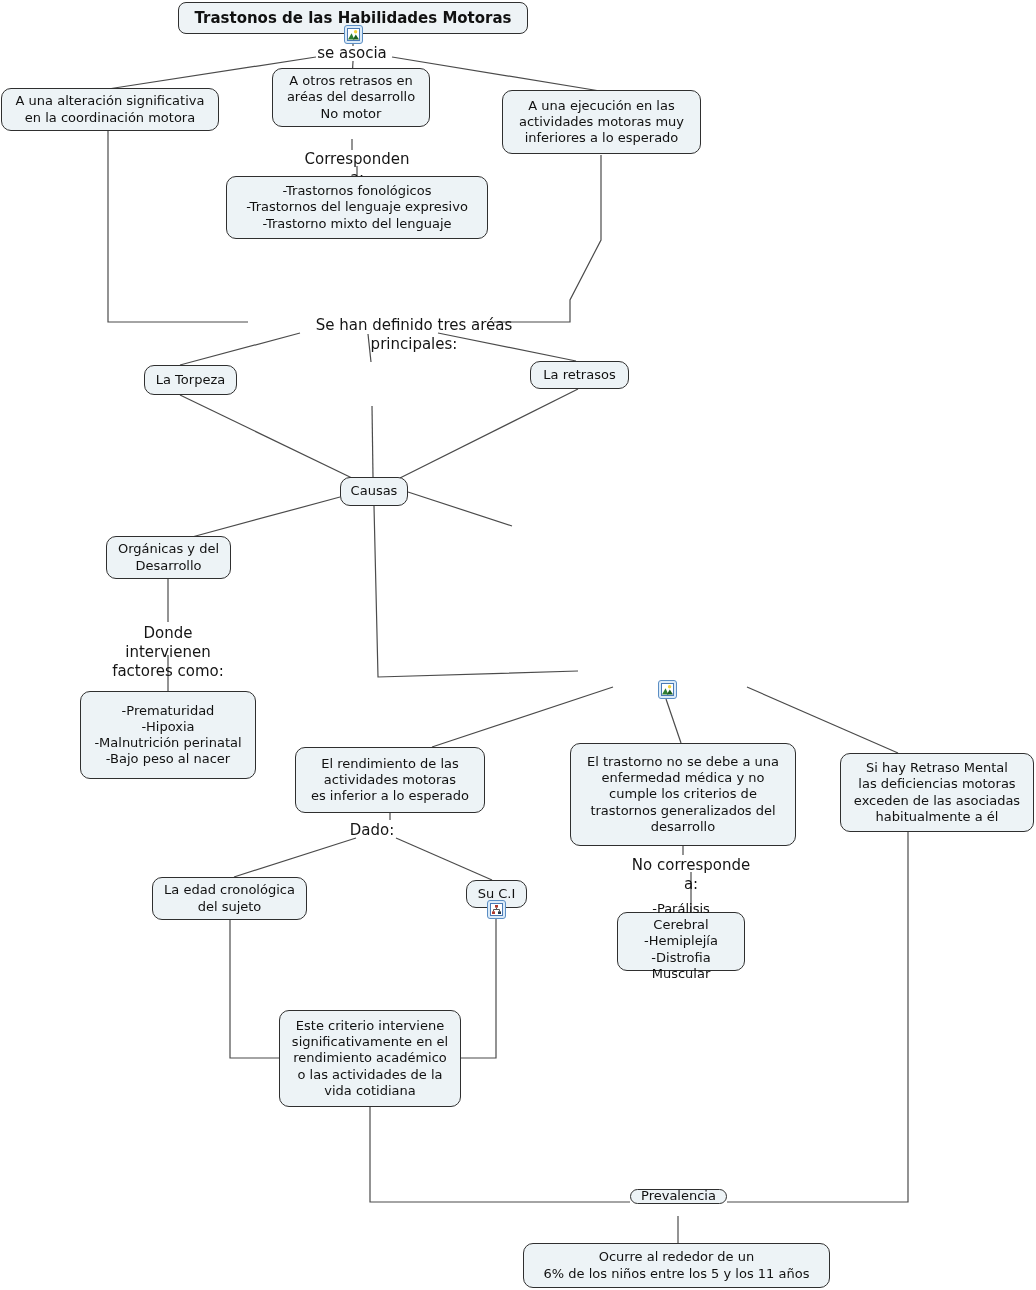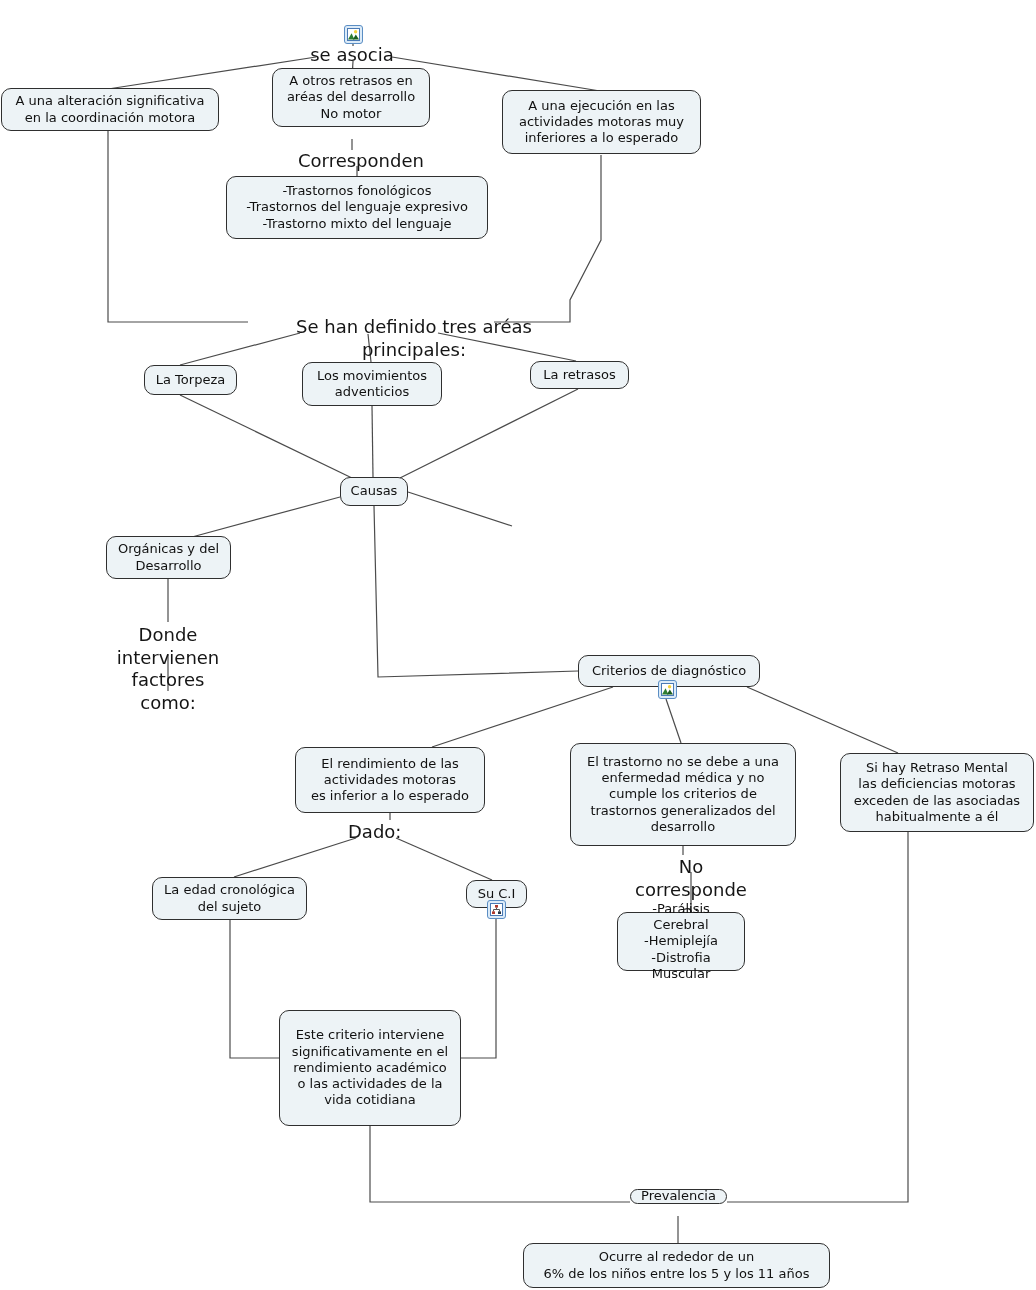--- a/index.html
+++ b/index.html
@@ -23,21 +23,21 @@
     padding:3px 6px;
     white-space:pre-line;
   }
   .title-node {
     font-weight:bold; font-size:15px;
     border-radius:8px; border-width:1.5px;
     background:#eef3f6;
   }
   .lbl {
     position:absolute; text-align:center;
-    font-size:18px; line-height:1.25;
+    font-size:15px; line-height:1.25;
     white-space:pre-line; color:#151515;
     background:transparent;
   }
   .mini-icon {
     position:absolute; width:19px; height:19px;
     background:#dcebf8;
     border:1px solid #5b8ec4;
     border-radius:3px;
     display:flex; align-items:center; justify-content:center;
     box-sizing:border-box;
@@ -95,20 +95,21 @@
 
     <path d="M496,919 L496,1058 L461,1058"></path>
 
     <path d="M370,1107 L370,1202 L630,1202"></path>
 
     <path d="M908,832 L908,1202 L727,1202"></path>
 
     <path d="M678,1216 L678,1243"></path>
   </svg>
 
+  <div class="node title-node" style="left:178px; top:2px; width:350px; height:32px;">Trastonos de las Habilidades Motoras</div>
 
   <div class="mini-icon" style="left:344px; top:25px;">
     <svg width="13" height="13" viewBox="0 0 13 13">
       <rect x="0.5" y="0.5" width="12" height="12" fill="#ffffff" stroke="#4a7ab5"></rect>
       <circle cx="8.6" cy="3.8" r="1.7" fill="#f5d33c"></circle>
       <polygon points="1,11.6 4.6,5.2 7.4,11.6" fill="#2e7d32"></polygon>
       <polygon points="5.8,11.6 8.8,6.6 12,11.6" fill="#1b5e20"></polygon>
     </svg>
   </div>
 
@@ -128,36 +129,37 @@
   <div class="lbl" style="left:298px; top:150px; width:118px;">Corresponden a:</div>
 
   <div class="node" style="left:226px; top:176px; width:262px; height:63px;">-Trastornos fonológicos
 -Trastornos del lenguaje expresivo
 -Trastorno mixto del lenguaje</div>
 
   <div class="lbl" style="left:246px; top:316px; width:248px;margin-left:44px;">Se han  definido tres aréas principales:</div>
 
   <div class="node" style="left:128px; top:365px; width:93px; height:30px;margin-left:16px;">La Torpeza</div>
 
-  <div class="node" style="left:302px; top:362px; width:140px; height:44px;">Los movimientos
-adventicios</div>
 
   <div class="node" style="left:530px; top:361px; width:99px; height:28px;">La retrasos</div>
 
   <div class="node" style="left:340px; top:477px; width:68px; height:29px;">Causas</div>
 
   <div class="node" style="left:106px; top:536px; width:125px; height:43px;">Orgánicas y del
 Desarrollo</div>
 
 
   <div class="lbl" style="left:106px; top:624px; width:124px;">Donde intervienen
 factores como:</div>
 
-
-  <div class="node" style="left:578px; top:655px; width:182px; height:32px;">Criterios de diagnóstico</div>
+  <div class="node" style="left:80px; top:691px; width:176px; height:88px;">-Prematuridad
+-Hipoxia
+-Malnutrición perinatal
+-Bajo peso al nacer</div>
+
 
   <div class="mini-icon" style="left:658px; top:680px;">
     <svg width="13" height="13" viewBox="0 0 13 13">
       <rect x="0.5" y="0.5" width="12" height="12" fill="#ffffff" stroke="#4a7ab5"></rect>
       <circle cx="8.6" cy="3.8" r="1.7" fill="#f5d33c"></circle>
       <polygon points="1,11.6 4.6,5.2 7.4,11.6" fill="#2e7d32"></polygon>
       <polygon points="5.8,11.6 8.8,6.6 12,11.6" fill="#1b5e20"></polygon>
     </svg>
   </div>
 
@@ -192,21 +194,21 @@
       <rect x="5" y="2" width="3" height="2.6" fill="#b03a2e"></rect>
       <rect x="2" y="8.4" width="3" height="2.6" fill="#b03a2e"></rect>
       <rect x="8" y="8.4" width="3" height="2.6" fill="#273746"></rect>
     </svg>
   </div>
 
   <div class="node" style="left:617px; top:912px; width:128px; height:59px;">-Parálisis Cerebral
 -Hemiplejía
 -Distrofia Muscular</div>
 
-  <div class="node" style="left:279px; top:1010px; width:182px; height:116px;">Este criterio interviene
+  <div class="node" style="left:279px; top:1010px; width:182px; height:97px;">Este criterio interviene
 significativamente en el
 rendimiento académico
 o las actividades de la
 vida cotidiana</div>
 
   <div class="node" style="left:630px; top:1189px; width:97px; height:15px;text-align:right;">Prevalencia</div>
 
   <div class="node" style="left:523px; top:1243px; width:307px; height:45px;">Ocurre al rededor de un
 6% de los niños entre los 5 y los 11 años</div>
 

